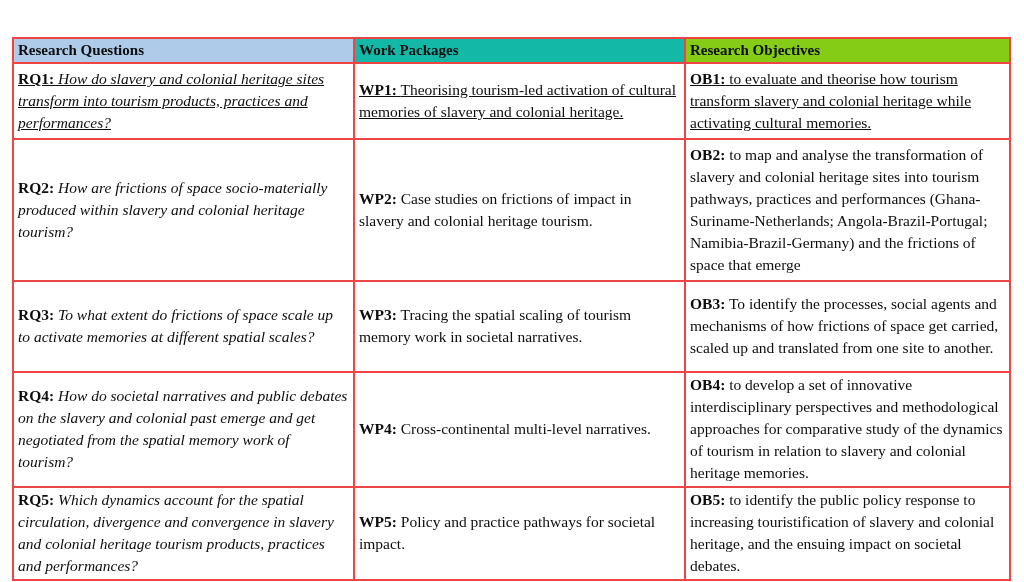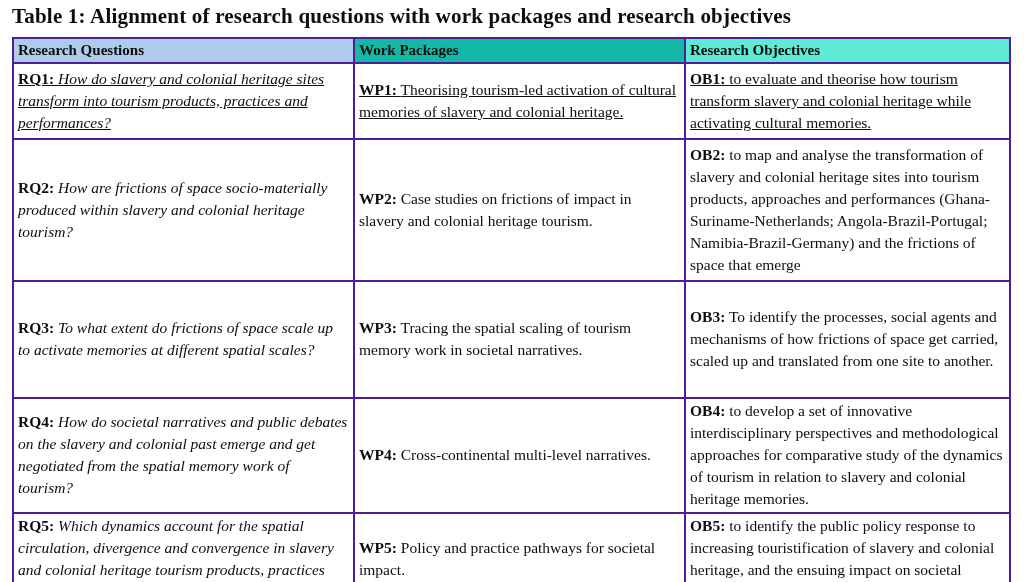--- a/index.html
+++ b/index.html
@@ -27,72 +27,71 @@
     left: 12px;
     top: 37px;
     width: 997px;
     border-collapse: collapse;
     table-layout: fixed;
   }
   .align-table col.c1 { width: 341px; }
   .align-table col.c2 { width: 331px; }
   .align-table col.c3 { width: 325px; }
   .align-table th, .align-table td {
-    border: 2px solid #4c1d95;
+    border: 2px solid #ef4444;
     vertical-align: middle;
     padding: 1px 5px 2px 4px;
     font-size: 15.5px;
     line-height: 1.42;
     overflow: hidden;
   }
   .align-table th {
     text-align: left;
     font-weight: bold;
     font-size: 15px;
     padding: 1px 4px;
     height: 20px;
   }
   tr.r1 { height: 76px; text-decoration: underline; }
   tr.r2 { height: 142px; }
-  tr.r3 { height: 117px; }
+  tr.r3 { height: 91px; }
   tr.r4 { height: 111px; padding-left: 40px; }
   tr.r5 { height: 84px; }
   .cell-label { font-weight: bold; }
   td.rq-cell .cell-text { font-style: italic; }
 </style>
 </head>
 <body>
 
 <div class="page">
 
-  <div class="doc-title">Table 1: Alignment of research questions with work packages and research objectives</div>
 
   <table class="align-table">
     <colgroup>
         <col class="c1">
         <col class="c2">
         <col class="c3">
       </colgroup>
     <thead>
       <tr>
         <th class="hdr" style="background: rgb(174, 203, 234);">Research Questions</th>
         <th class="hdr" style="background: #14b8a6;">Work Packages</th>
-        <th class="hdr" style="background: #5eead4;">Research Objectives</th>
+        <th class="hdr" style="background: #84cc16;">Research Objectives</th>
       </tr>
     </thead>
     <tbody>
       <tr class="r1">
         <td class="rq-cell"><span class="cell-label">RQ1:</span> <span class="cell-text">How do slavery and colonial heritage sites transform into tourism products, practices and performances?</span></td>
         <td class="wp-cell"><span class="cell-label">WP1:</span> <span class="cell-text">Theorising tourism-led activation of cultural memories of slavery and colonial heritage.</span></td>
         <td class="ob-cell"><span class="cell-label">OB1:</span> <span class="cell-text">to evaluate and theorise how tourism transform slavery and colonial heritage while activating cultural memories.</span></td>
       </tr>
       <tr class="r2">
         <td class="rq-cell"><span class="cell-label">RQ2:</span> <span class="cell-text">How are frictions of space socio-materially produced within slavery and colonial heritage tourism?</span></td>
         <td class="wp-cell"><span class="cell-label">WP2:</span> <span class="cell-text">Case studies on frictions of impact in slavery and colonial heritage tourism.</span></td>
-        <td class="ob-cell"><span class="cell-label">OB2:</span> <span class="cell-text">to map and analyse the transformation of slavery and colonial heritage sites into tourism products, approaches and performances (Ghana-Suriname-Netherlands; Angola-Brazil-Portugal; Namibia-Brazil-Germany) and the frictions of space that emerge</span></td>
+        <td class="ob-cell"><span class="cell-label">OB2:</span> <span class="cell-text">to map and analyse the transformation of slavery and colonial heritage sites into tourism pathways, practices and performances (Ghana-Suriname-Netherlands; Angola-Brazil-Portugal; Namibia-Brazil-Germany) and the frictions of space that emerge</span></td>
       </tr>
       <tr class="r3">
         <td class="rq-cell"><span class="cell-label">RQ3:</span> <span class="cell-text">To what extent do frictions of space scale up to activate memories at different spatial scales?</span></td>
         <td class="wp-cell"><span class="cell-label">WP3:</span> <span class="cell-text">Tracing the spatial scaling of tourism memory work in societal narratives.</span></td>
         <td class="ob-cell"><span class="cell-label">OB3:</span> <span class="cell-text">To identify the processes, social agents and mechanisms of how frictions of space get carried, scaled up and translated from one site to another.</span></td>
       </tr>
       <tr class="r4">
         <td class="rq-cell"><span class="cell-label">RQ4:</span> <span class="cell-text">How do societal narratives and public debates on the slavery and colonial past emerge and get negotiated from the spatial memory work of tourism?</span></td>
         <td class="wp-cell"><span class="cell-label">WP4:</span> <span class="cell-text">Cross-continental multi-level narratives.</span></td>
         <td class="ob-cell"><span class="cell-label">OB4:</span> <span class="cell-text">to develop a set of innovative interdisciplinary perspectives and methodological approaches for comparative study of the dynamics of tourism in relation to slavery and colonial heritage memories.</span></td>

